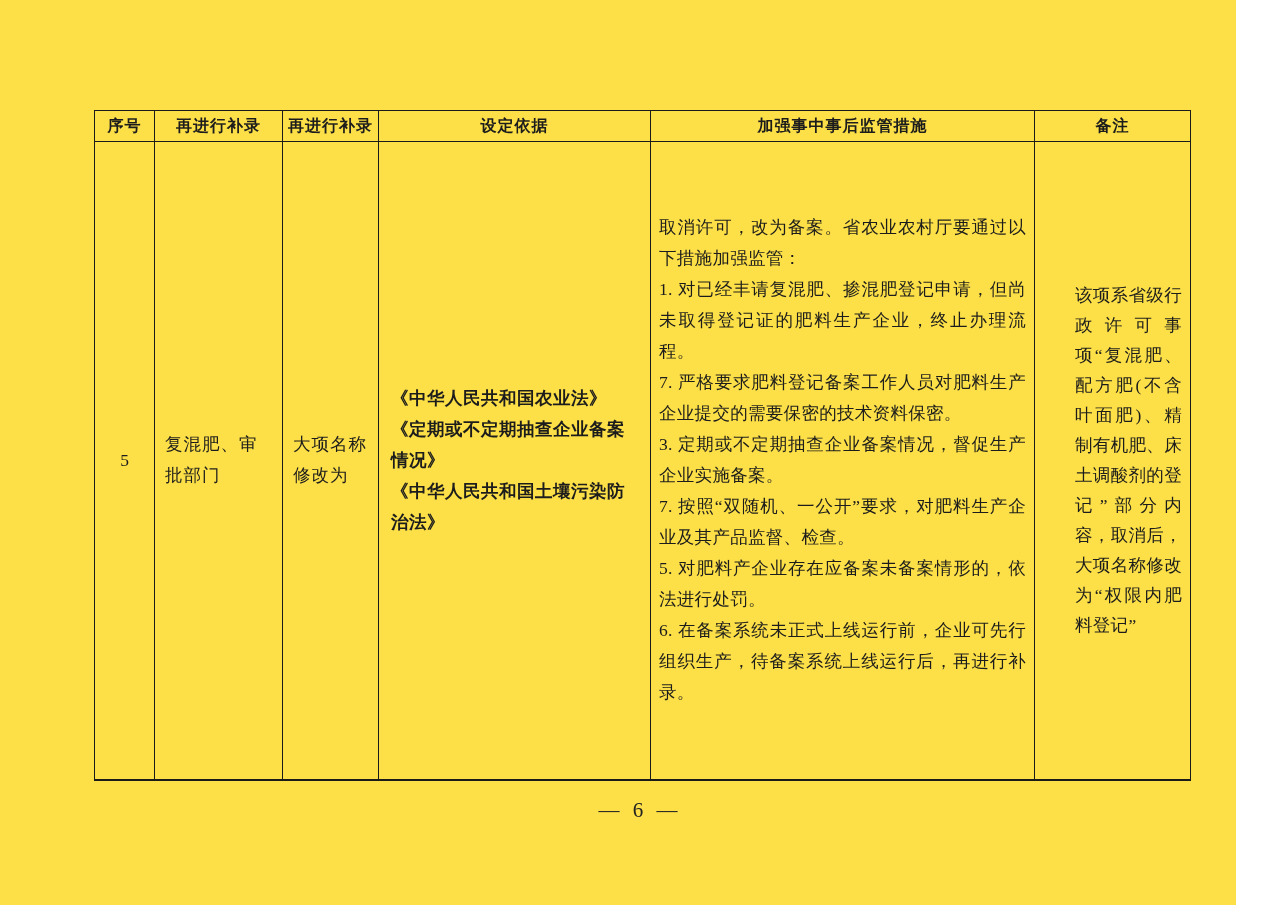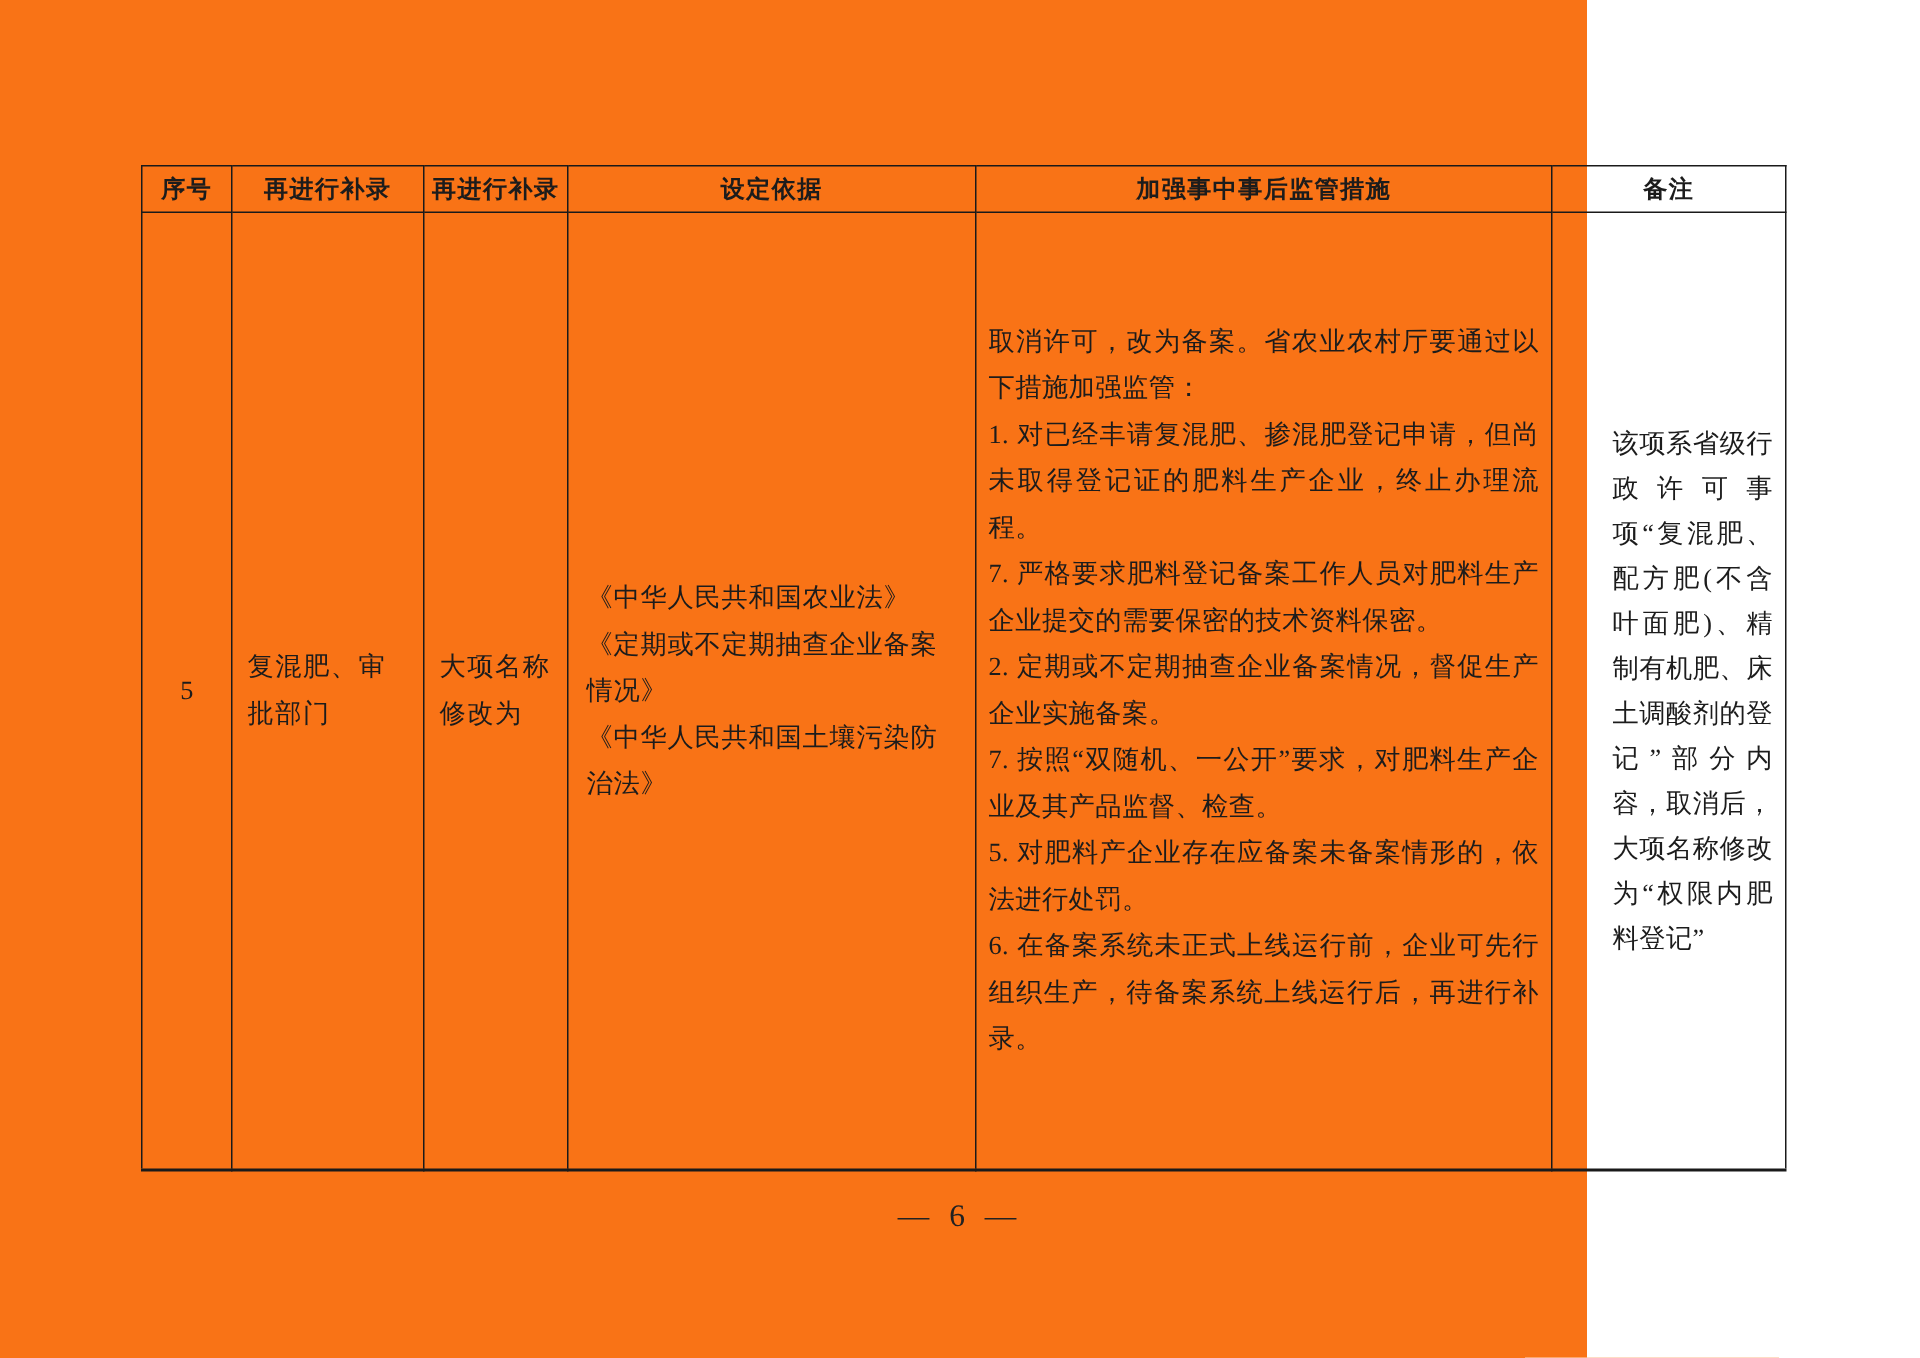--- a/index.html
+++ b/index.html
@@ -4,21 +4,21 @@
 <style>
   * { margin: 0; padding: 0; box-sizing: border-box; }
   html, body { background: #ffffff; }
   body {
     width: 1280px; height: 905px;
     font-family: "Liberation Serif", serif;
     color: #1c1c1c;
     position: relative;
     overflow: hidden;
   }
-  .page { position: absolute; left: 0; top: 0; width: 1058px; height: 905px; background: #f97316; }
+  .page { position: absolute; left: 0; top: 0; width: 1236px; height: 905px; background: #fde047; }
 
   table.doc-table {
     position: absolute;
     left: 94px; top: 110px;
     width: 1096px;
     border-collapse: collapse;
     table-layout: fixed;
     border: 1px solid #1a1a1a;
     border-bottom-width: 2px;
   }
@@ -32,21 +32,21 @@
     font-weight: bold;
     font-size: 16px;
     text-align: center;
     letter-spacing: 1px;
     padding: 2px 2px;
   }
   .doc-table tbody td { height: 638px; font-size: 17.5px; line-height: 31px; }
 
   .c-index { text-align: center; font-size: 18px; }
   .cellpad { padding: 0 10px; letter-spacing: 1px; }
-  .basis-wrap { padding: 0 12px; }
+  .basis-wrap { padding: 0 12px; font-weight: bold; }
   .basis-line { line-height: 31px; letter-spacing: 0.5px; }
   .measures-wrap { padding: 0 8px; }
   .measure-line { line-height: 31px; text-align: justify; letter-spacing: 0.3px; }
   .remark { padding: 0 8px; line-height: 30px; text-align: justify; letter-spacing: 0.3px; margin-left: 32px; }
 
   .footer {
     position: absolute;
     left: 0; top: 798px;
     width: 1280px;
     text-align: center;
@@ -93,21 +93,21 @@
               <div class="basis-line">《中华人民共和国农业法》</div>
               <div class="basis-line">《定期或不定期抽查企业备案情况》</div>
               <div class="basis-line">《中华人民共和国土壤污染防治法》</div>
             </div>
         </td>
         <td>
           <div class="measures-wrap">
               <div class="measure-line">取消许可，改为备案。省农业农村厅要通过以下措施加强监管：</div>
               <div class="measure-line">1. 对已经丰请复混肥、掺混肥登记申请，但尚未取得登记证的肥料生产企业，终止办理流程。</div>
               <div class="measure-line">7. 严格要求肥料登记备案工作人员对肥料生产企业提交的需要保密的技术资料保密。</div>
-              <div class="measure-line">2. 定期或不定期抽查企业备案情况，督促生产企业实施备案。</div>
+              <div class="measure-line">3. 定期或不定期抽查企业备案情况，督促生产企业实施备案。</div>
               <div class="measure-line">7. 按照“双随机、一公开”要求，对肥料生产企业及其产品监督、检查。</div>
               <div class="measure-line">5. 对肥料产企业存在应备案未备案情形的，依法进行处罚。</div>
               <div class="measure-line">6. 在备案系统未正式上线运行前，企业可先行组织生产，待备案系统上线运行后，再进行补录。</div>
             </div>
         </td>
         <td>
           <div class="remark">该项系省级行政许可事项“复混肥、配方肥(不含叶面肥)、精制有机肥、床土调酸剂的登记”部分内容，取消后，大项名称修改为“权限内肥料登记”</div>
         </td>
       </tr>
     </tbody>

